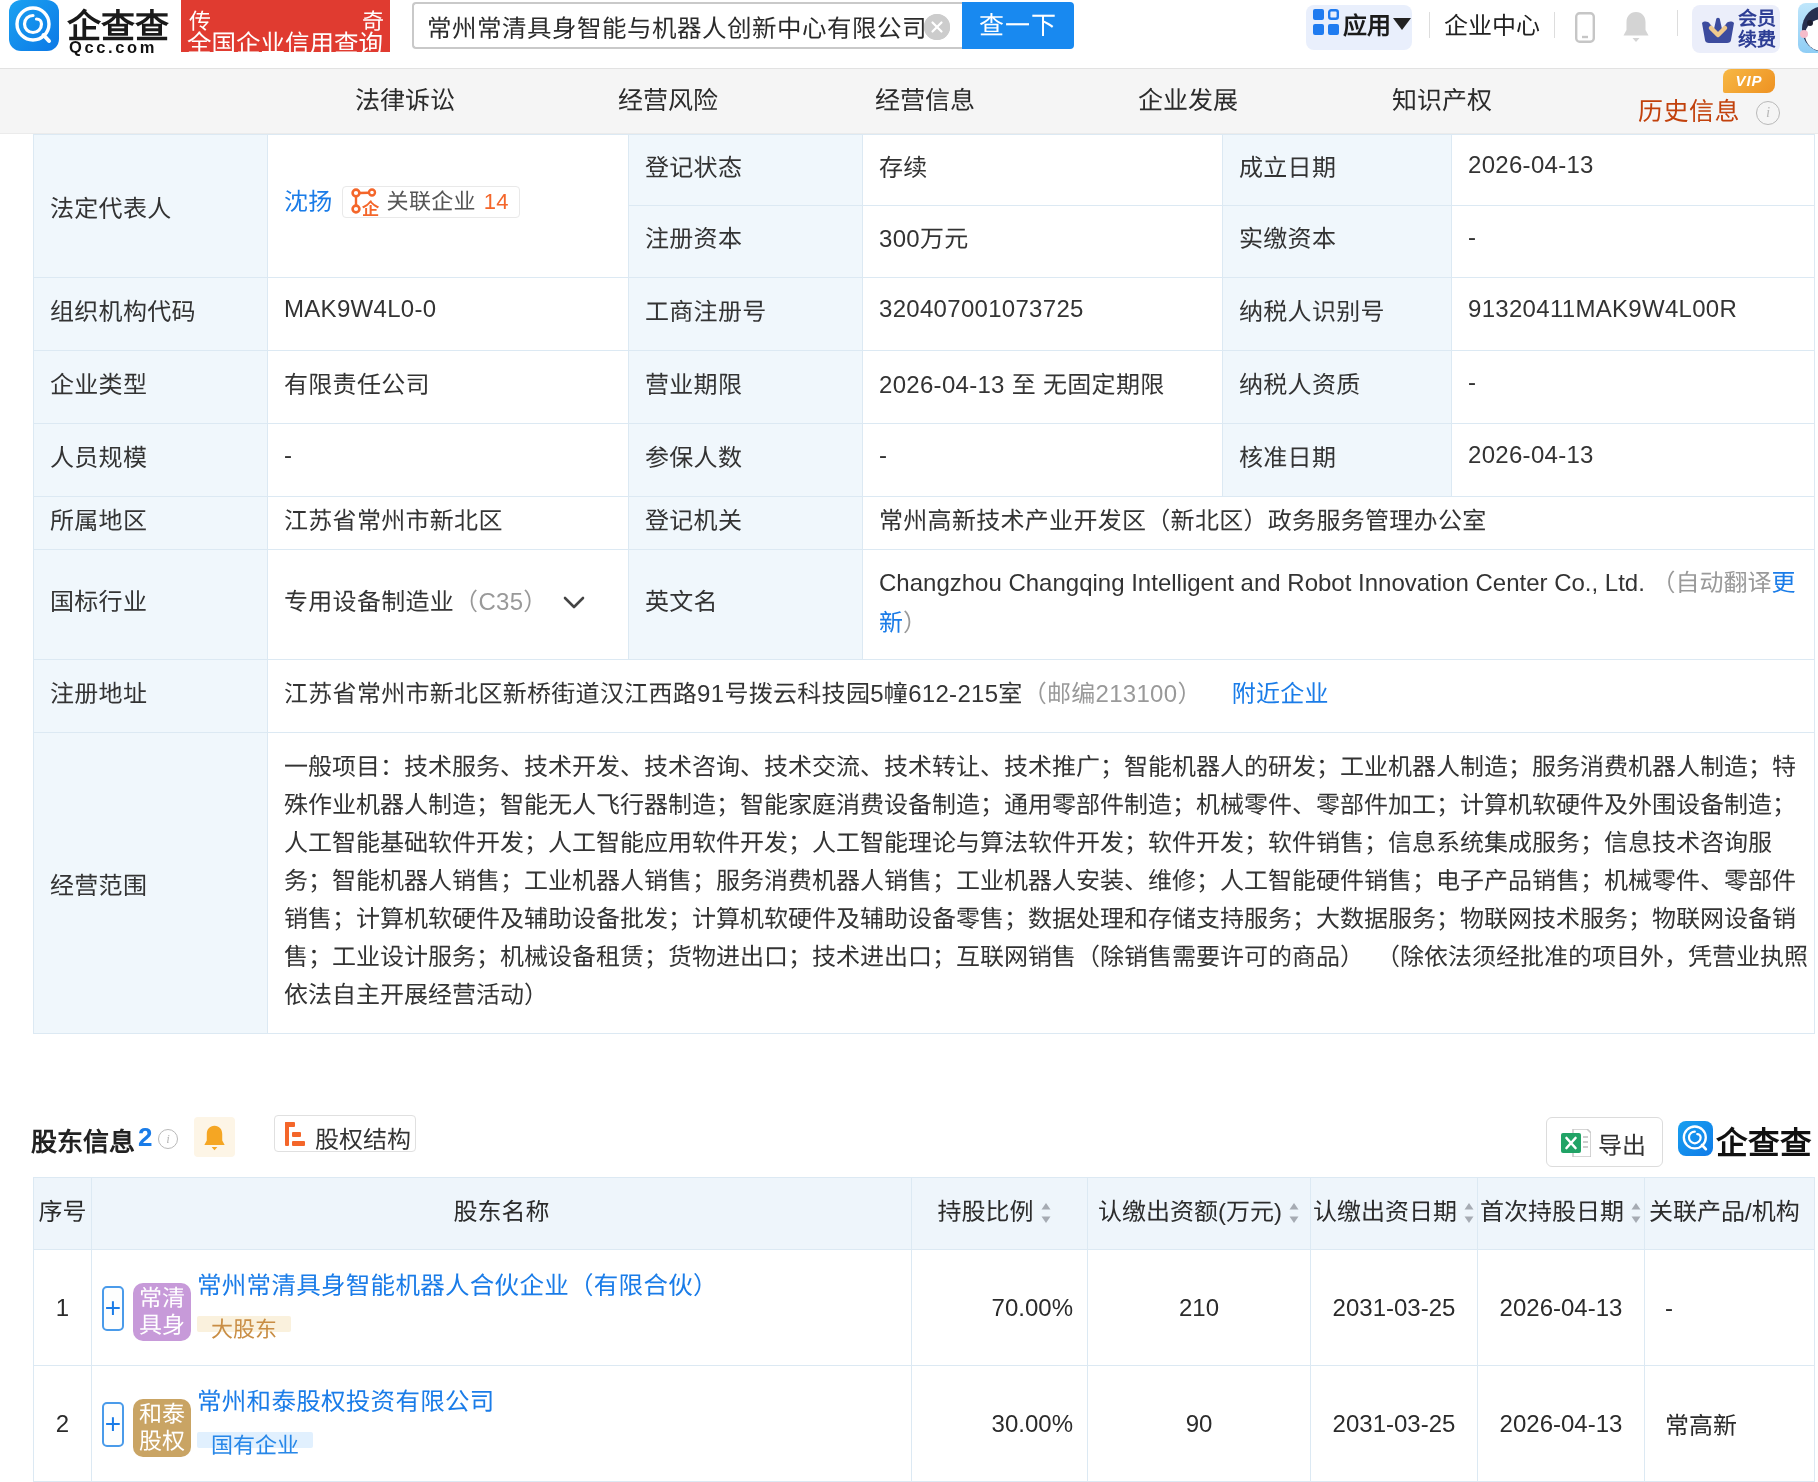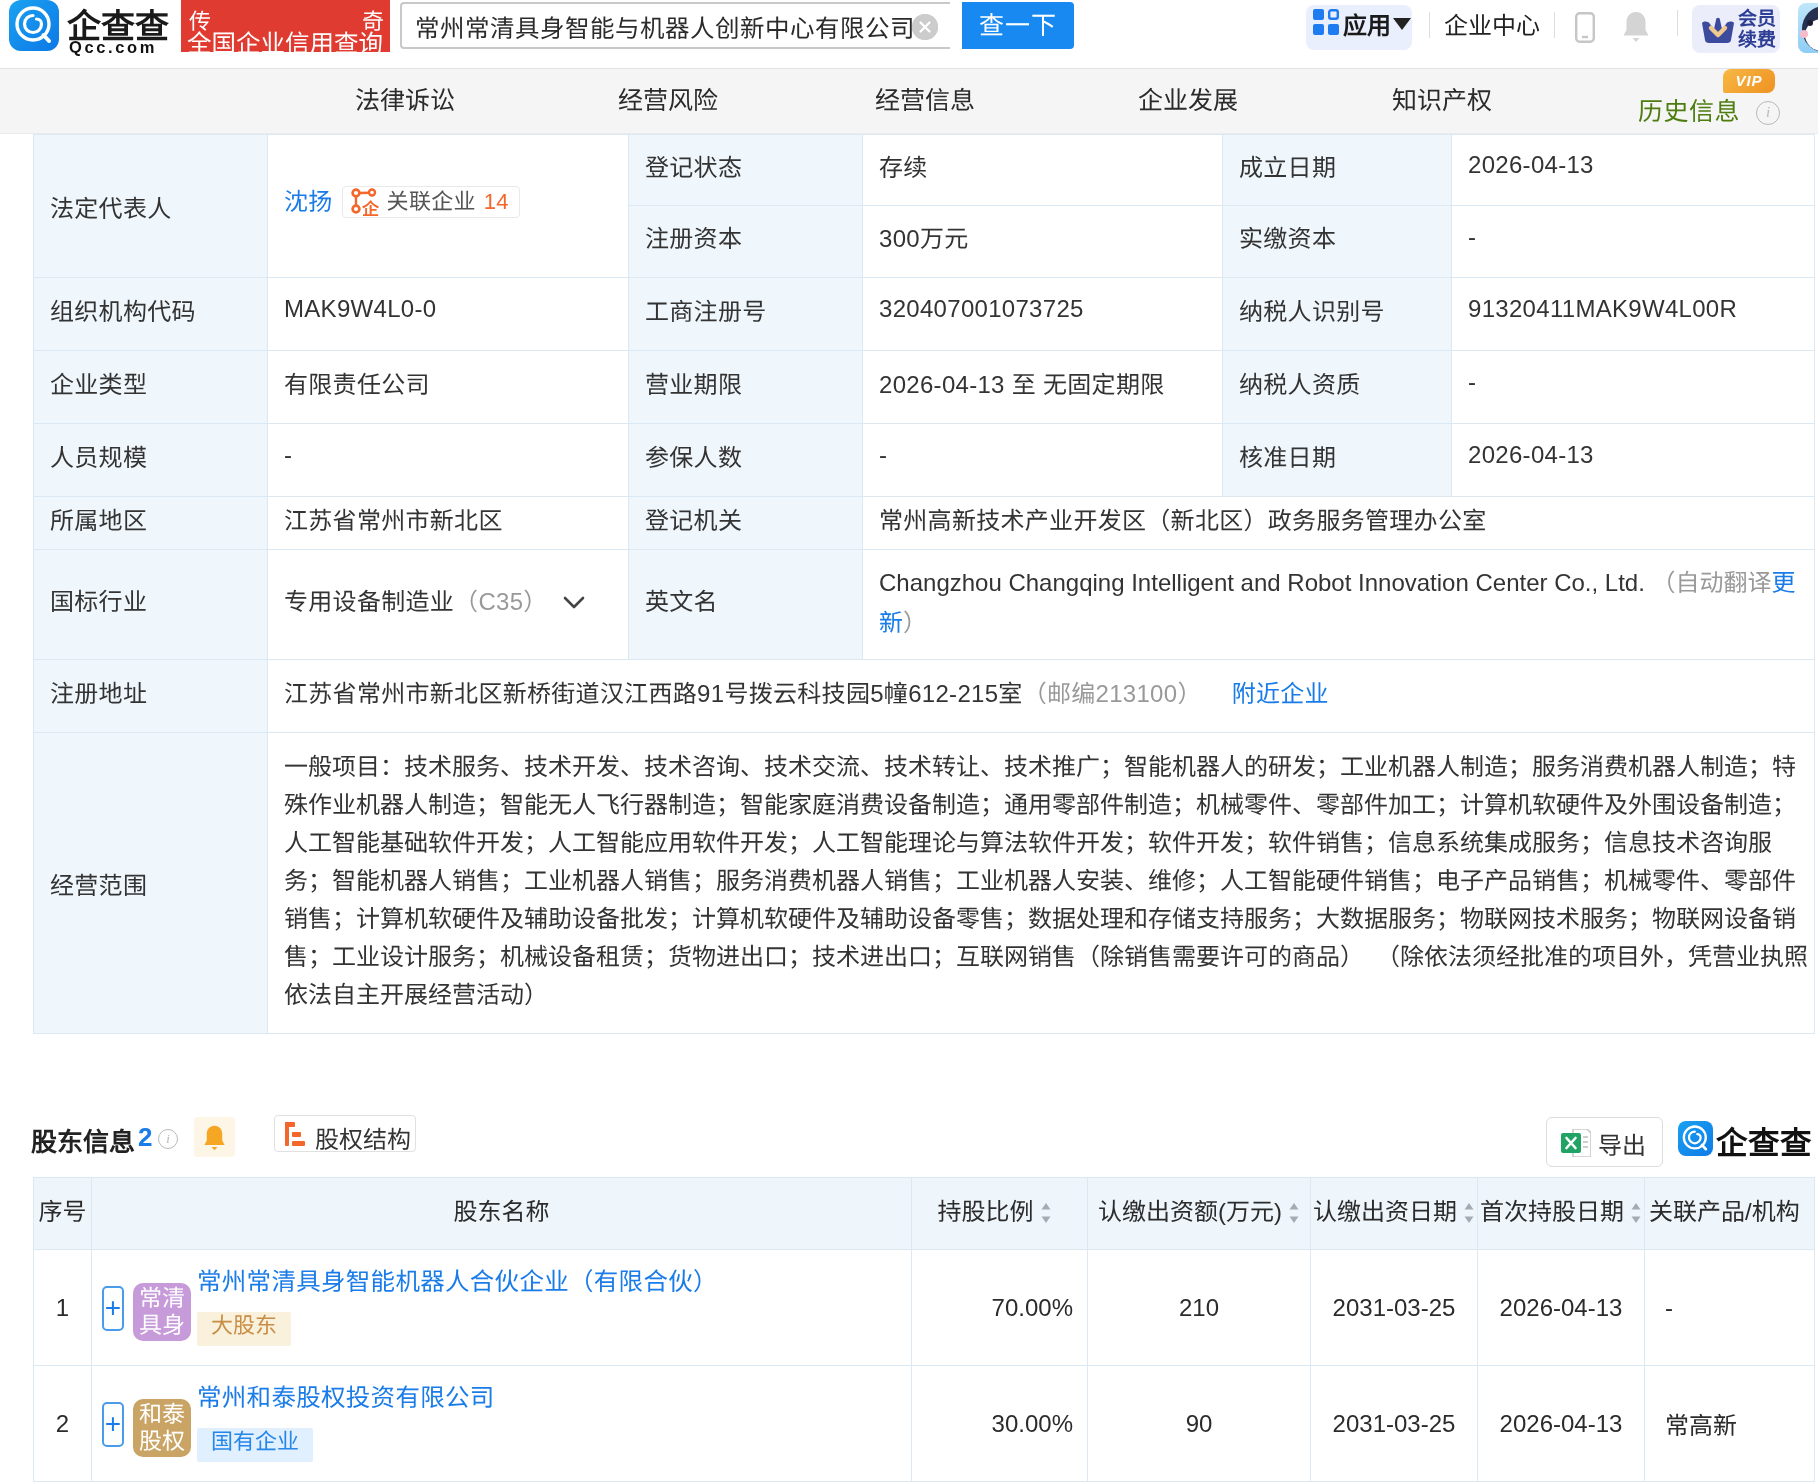--- a/index.html
+++ b/index.html
@@ -12,21 +12,21 @@
 
 #header { position:absolute; left:0; top:0; width:1818px; height:68px; background:#fff; }
 #logo-box { position:absolute; left:9px; top:0px; width:50px; height:51px; border-radius:12px;
   background:linear-gradient(135deg,#1ba2f1 0%,#0c78e6 100%); }
 #logo-cn { position:absolute; left:67px; top:-1px; font-size:34px; font-weight:700; color:#1a1a1a; }
 #logo-en { position:absolute; left:69px; top:38px; font-size:16.5px; font-weight:700; color:#111; letter-spacing:2.6px; }
 #redbadge { position:absolute; left:181px; top:0px; width:209px; height:52px; background:#e03b30; color:#fff; overflow:hidden;}
 #redbadge .l1 { position:absolute; left:8px; top:3px; font-size:22px; }
 #redbadge .r1 { position:absolute; right:6px; top:3px; font-size:22px; }
 #redbadge .l2 { position:absolute; left:6px; top:24px; font-size:24.5px; letter-spacing:0; white-space:nowrap;}
-#searchbox { position:absolute; left:400px; top:2px; width:550px; height:47px; background:#fff;
+#searchbox { position:absolute; left:412px; top:2px; width:550px; height:47px; background:#fff;
   border:2px solid #c9c9c9; border-right:none; border-radius:4px 0 0 4px; }
 #searchtext { position:absolute; left:13px; top:5px; font-size:24.5px; color:#2b2b2b; letter-spacing:0.5px; white-space:nowrap;}
 #clearbtn { position:absolute; right:12px; top:10px; width:26px; height:26px; border-radius:50%; background:#ccc;
   color:#fff; font-size:18px; line-height:25px; text-align:center; }
 #searchbtn { position:absolute; left:962px; top:2px; width:112px; height:47px; background:#1889f0;
   border-radius:0 4px 4px 0; color:#fff; font-size:25px; text-align:center; line-height:46px; letter-spacing:1px;}
 #appbtn { position:absolute; left:1306px; top:5px; width:106px; height:45px; background:#e9effc; border-radius:8px; }
 #appbtn .t { position:absolute; left:37px; top:1px; font-size:24px; font-weight:700; color:#1b1b1b;text-align:center; }
 #appbtn .tri { position:absolute; left:87px; top:13px; width:0; height:0;
   border-left:9px solid transparent; border-right:9px solid transparent; border-top:12px solid #222; }
@@ -38,21 +38,21 @@
   background:linear-gradient(180deg,#bfe6fb 0%,#8fcdf5 100%); overflow:hidden;}
 
 
 #tabbar { position:absolute; left:0; top:68px; width:1818px; height:66px; background:#f5f5f5;
   border-top:1px solid #e2e2e2; border-bottom:1px solid #ebebeb; }
 #activetab { position:absolute; left:10px; top:-1px; width:258px; height:66px; background:#fff;
   border-top:2px solid #d6d6d6; border-radius:3px 3px 0 0; }
 #activetab .t { position:absolute; left:68px; top:11px; font-size:25px; font-weight:700; color:#1a7ce8; }
 #activetab .n { position:absolute; left:177px; top:12px; font-size:25px; color:#999; }
 .tab { position:absolute; top:11px; font-size:25px; color:#2b2b2b; width:200px; text-align:center;}
-#tab-his { position:absolute; left:1638px; top:91px; font-size:25px; color:#4d7c0f; letter-spacing:0.5px;text-align:center; }
+#tab-his { position:absolute; left:1638px; top:91px; font-size:25px; color:#c2410c; letter-spacing:0.5px;text-align:center; }
 #vip-tag { position:absolute; left:1723px; top:69px; width:52px; height:24px; background:linear-gradient(135deg,#f7b844,#ee9222);
   border-radius:8px 8px 8px 2px; color:#fff; font-size:15px; font-weight:700; font-style:italic; text-align:center; line-height:24px; letter-spacing:1px;}
 #his-info { position:absolute; left:1756px; top:101px; }
 
 
 #maintable { position:absolute; left:33px; top:134px; border-collapse:collapse; table-layout:fixed; width:1782px; }
 #maintable td { border:1px solid #dce9f3; font-size:24px; color:#333; padding:0 0 10px 16px; letter-spacing:0.3px;}
 #maintable td.lbl { background:#f0f7fc; }
 #maintable td.val { background:#fff; }
 
@@ -76,21 +76,21 @@
 #shtable td { background:#fff; height:116px; vertical-align:middle; }
 .sorticon { display:inline-block; width:12px; height:22px; vertical-align:-4px; margin-left:6px;}
 
 .plusbtn { display:inline-block; width:22px; height:45px; border:2px solid #4a9bea; border-radius:5px;
   color:#1a7ce8; font-size:28px; font-weight:400; text-align:center; line-height:40px; background:#fdfefe; position:relative; top:1px;}
 .shbadge { display:inline-block; width:58px; height:58px; border-radius:10px; color:#fff; font-size:23px;
   line-height:27px; text-align:center; padding-top:2px; margin-left:9px; position:relative; top:4px;}
 .badge-p { background:#c79ad9; }
 .badge-o { background:#c9a464; }
 .shname { font-size:24.5px; color:#1a7ce8; letter-spacing:0.3px; line-height:26px;}
-.shtag { display:inline-block; font-size:22px; height:34px; line-height:28px; padding:0 14px; border-radius:2px; margin-top:17px;}
+.shtag { display:inline-block; font-size:22px; height:16px; line-height:28px; padding:0 14px; border-radius:2px; margin-top:17px;}
 .tag-ds { background:#faf1dd; color:#c98e45; }
 .tag-gy { background:#e1f0fe; color:#2787e8; }
 #assocbox { display:inline-block; height:32px; line-height:30px; border:1px solid #e9e9e9; border-radius:4px;
   padding:0 10px 0 8px; margin-left:9px; font-size:22px; vertical-align:1px; background:#fff;}
 .chev { margin-left:15px; }
 .iicon { display:inline-block; width:24px; height:24px; border-radius:50%; border:1.5px solid #b9b9b9;
   color:#b9b9b9; font-size:15px; text-align:center; line-height:21px; font-style:italic; font-family:"Liberation Serif",serif;}
 </style>
 </head>
 <body>

